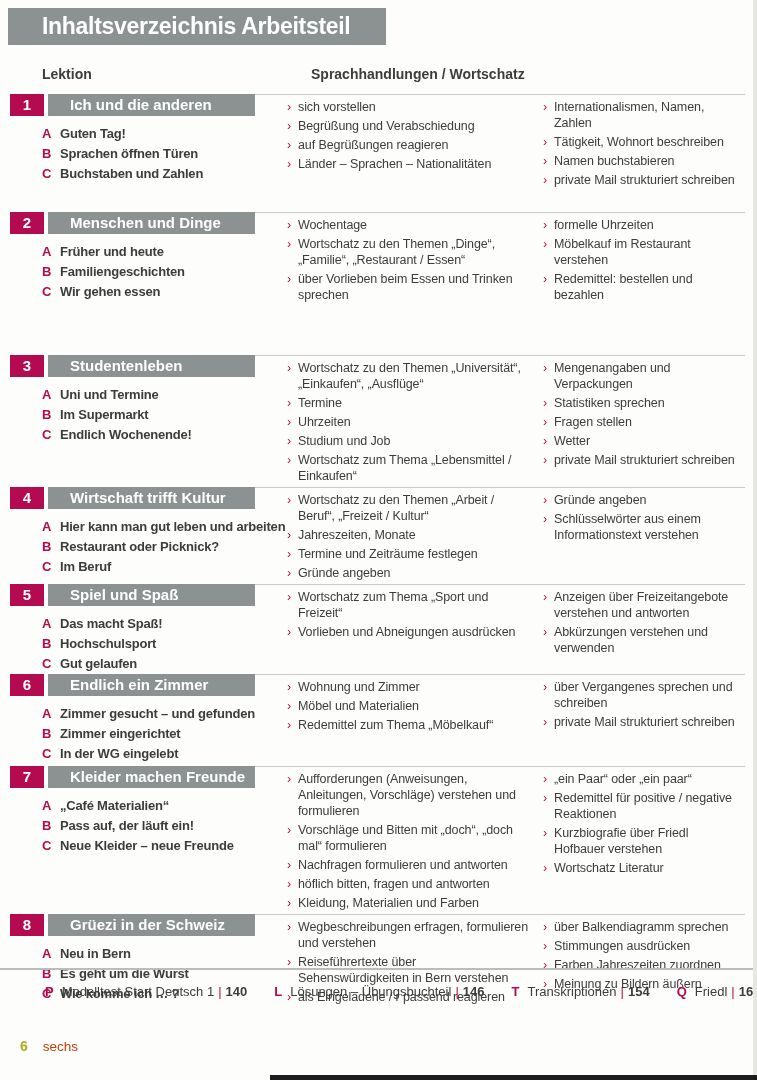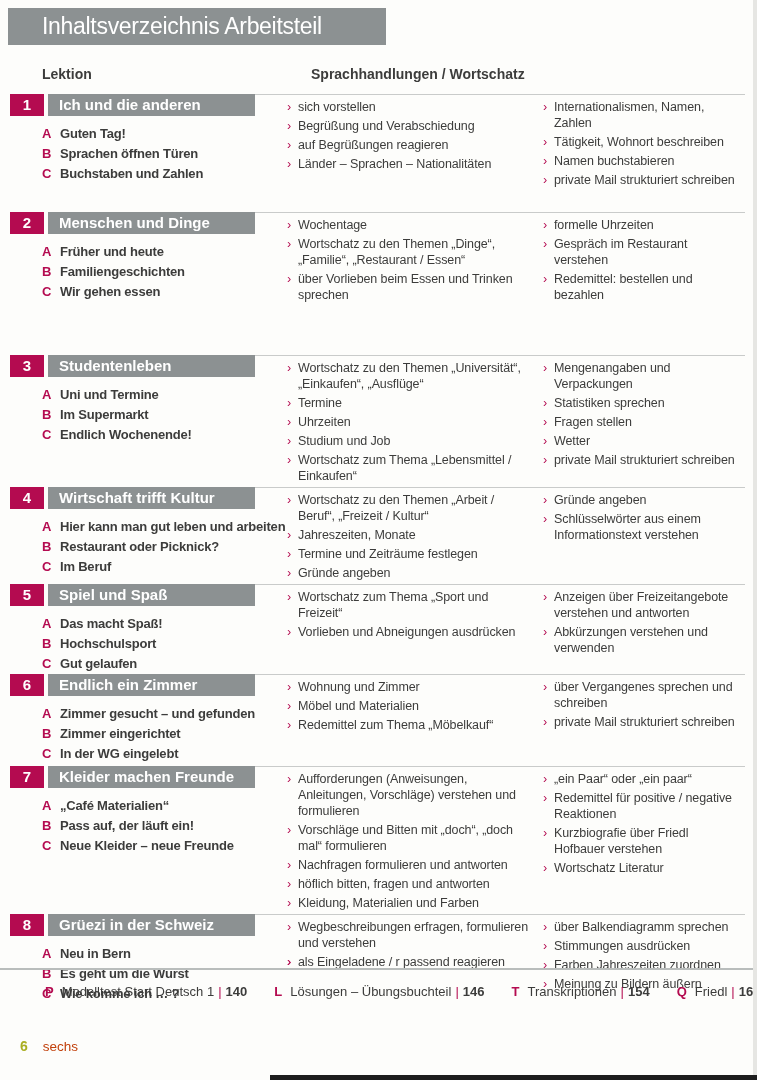--- a/index.html
+++ b/index.html
@@ -5,21 +5,21 @@
   html,body { margin:0; padding:0; background:#ffffff; }
   .page {
     position:relative; width:757px; height:1080px; overflow:hidden;
     background:#fdfdfb; color:#3c3c3b;
     font-family:"Liberation Sans", sans-serif;
   }
   
   .header-bar {
     position:absolute; left:8px; top:8px; width:378px; height:37px;
     background:var(--bar-gray,#8c9192); color:#fff; box-sizing:border-box;
-    font-weight:normal; font-size:23px; line-height:37px; padding-left:34px;
+    font-weight:bold; font-size:23px; line-height:37px; padding-left:34px;
     letter-spacing:-0.3px; white-space:nowrap;
   }
   .col-headers { position:absolute; top:66px; left:0; width:100%; height:22px;
     font-weight:bold; font-size:14px; }
   .col-lektion  { position:absolute; left:42px; top:0; }
   .col-sprach   { position:absolute; left:287px; top:0;margin-left:24px; }
 
   
   .sections { position:absolute; top:94px; left:0; width:745px; }
   .section  { display:grid; grid-template-columns:255px 288px 202px; align-items:start; }
@@ -34,21 +34,21 @@
 
   .sec-left { box-sizing:border-box; }
   .lesson-bar { display:flex; height:22px; }
   .num-box {
     flex:none; width:34px; margin-left:10px; background:var(--accent,#b40b50);
     color:#fff; font-weight:bold; font-size:15px; text-align:center; line-height:22px;
   }
   .title-bar {
     flex:1; margin-left:4px; background:var(--bar-gray,#8c9192);
     color:#fff; font-weight:bold; font-size:15px; line-height:22px;
-    padding-left:11px; white-space:nowrap; overflow:hidden;
+    padding-left:22px; white-space:nowrap; overflow:hidden;
   }
   .sub-items { margin:8px 0 0 42px; }
   .sub-item  { display:flex; font-size:13px; line-height:20px; font-weight:bold; }
   .sub-letter{ flex:none; width:18px; color:var(--accent,#b40b50); }
   .sub-text  { color:#3c3c3b; letter-spacing:-0.2px; white-space:nowrap; }
 
   .sec-mid, .sec-right {
     box-sizing:border-box; border-top:1px solid #c9cbca; padding-top:4px;
     font-size:12.5px; letter-spacing:-0.1px;
   }
@@ -142,21 +142,21 @@
             </div>
           </div>
     </div>
     <div class="sec-mid">
           <div class="li"><span class="arrow">›</span><span>Wochentage</span></div>
           <div class="li"><span class="arrow">›</span><span>Wortschatz zu den Themen „Dinge“, „Familie“, „Restaurant / Essen“</span></div>
           <div class="li"><span class="arrow">›</span><span>über Vorlieben beim Essen und Trinken sprechen</span></div>
         </div>
     <div class="sec-right">
           <div class="li"><span class="arrow">›</span><span>formelle Uhrzeiten</span></div>
-          <div class="li"><span class="arrow">›</span><span>Gespräch im Restaurant verstehen</span></div>
+          <div class="li"><span class="arrow">›</span><span>Möbelkauf im Restaurant verstehen</span></div>
           <div class="li"><span class="arrow">›</span><span>Redemittel: bestellen und bezahlen</span></div>
         </div>
   </div>
 
   <div class="section">
     <div class="sec-left">
       <div class="lesson-bar">
         <div class="num-box">3</div>
         <div class="title-bar">Studentenleben</div>
       </div>
@@ -339,21 +339,21 @@
               <span class="sub-text">Es geht um die Wurst</span>
             </div>
             <div class="sub-item">
               <span class="sub-letter">C</span>
               <span class="sub-text">Wie komme ich … ?</span>
             </div>
           </div>
     </div>
     <div class="sec-mid">
           <div class="li"><span class="arrow">›</span><span>Wegbeschreibungen erfragen, formulieren und verstehen</span></div>
-          <div class="li"><span class="arrow">›</span></div>
+          <div class="li"><span class="arrow">›</span><span>Reiseführertexte über Sehenswürdigkeiten in Bern verstehen</span></div>
           <div class="li"><span class="arrow">›</span><span>als Eingeladene / r passend reagieren</span></div>
         </div>
     <div class="sec-right">
           <div class="li"><span class="arrow">›</span><span>über Balkendiagramm sprechen</span></div>
           <div class="li"><span class="arrow">›</span><span>Stimmungen ausdrücken</span></div>
           <div class="li"><span class="arrow">›</span><span>Farben Jahreszeiten zuordnen</span></div>
           <div class="li"><span class="arrow">›</span><span>Meinung zu Bildern äußern</span></div>
         </div>
   </div>
 </div>

